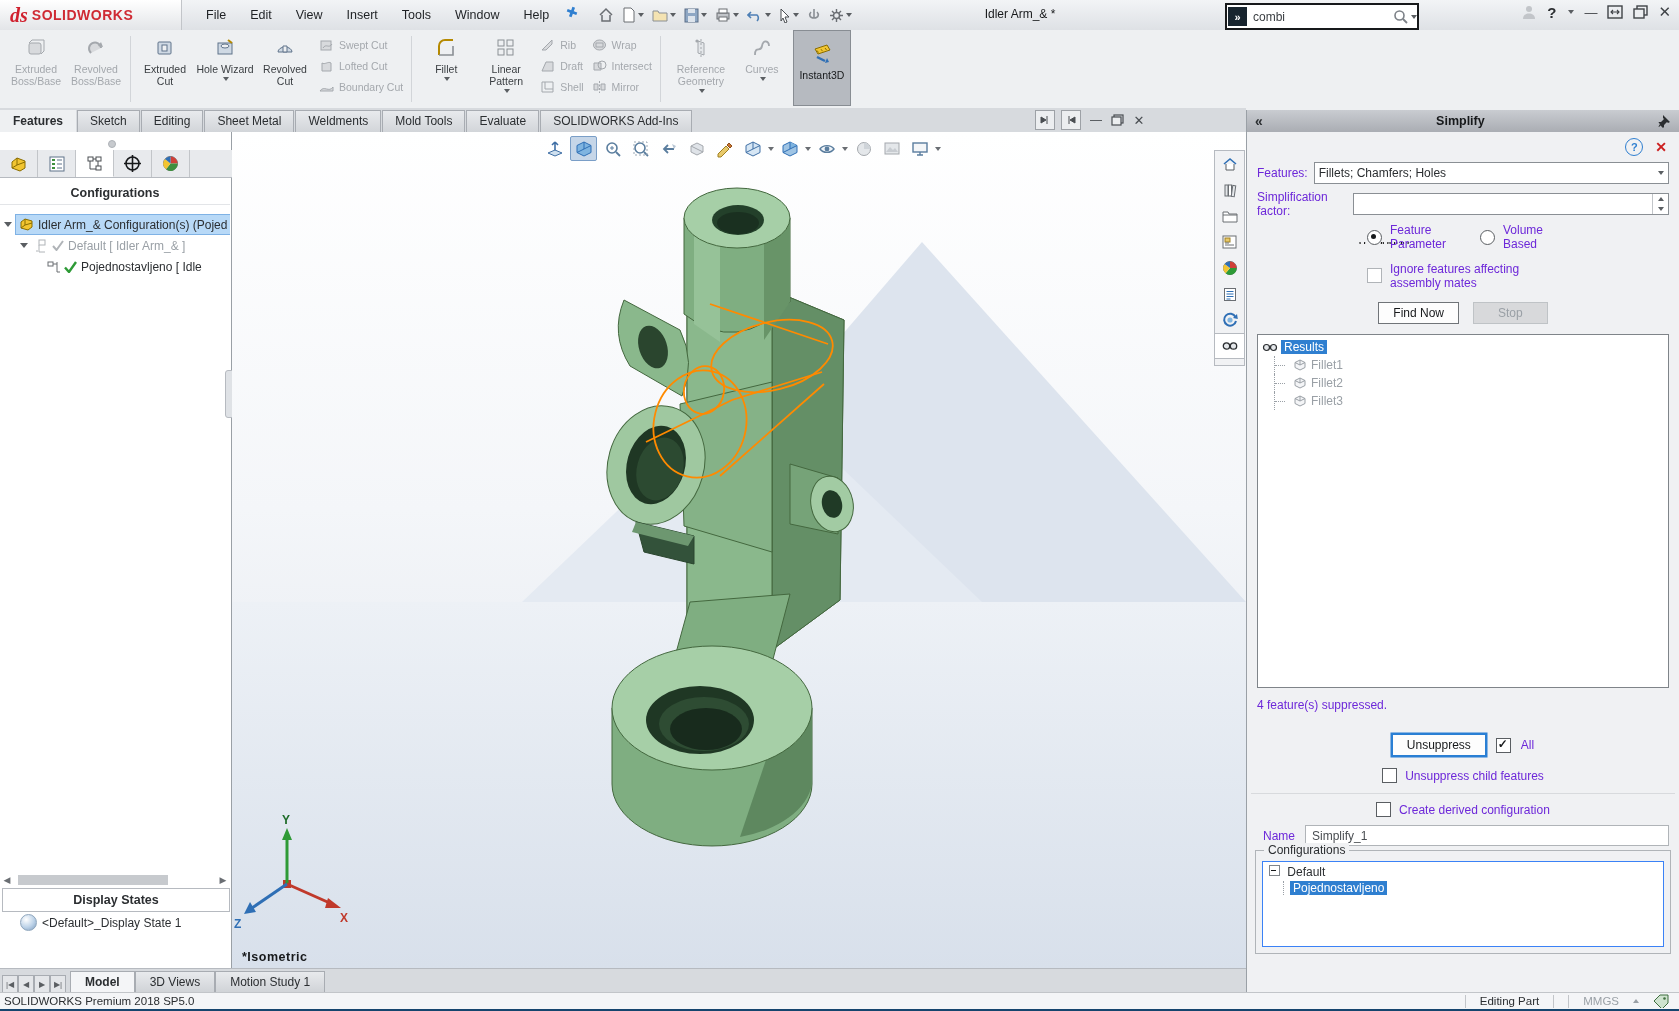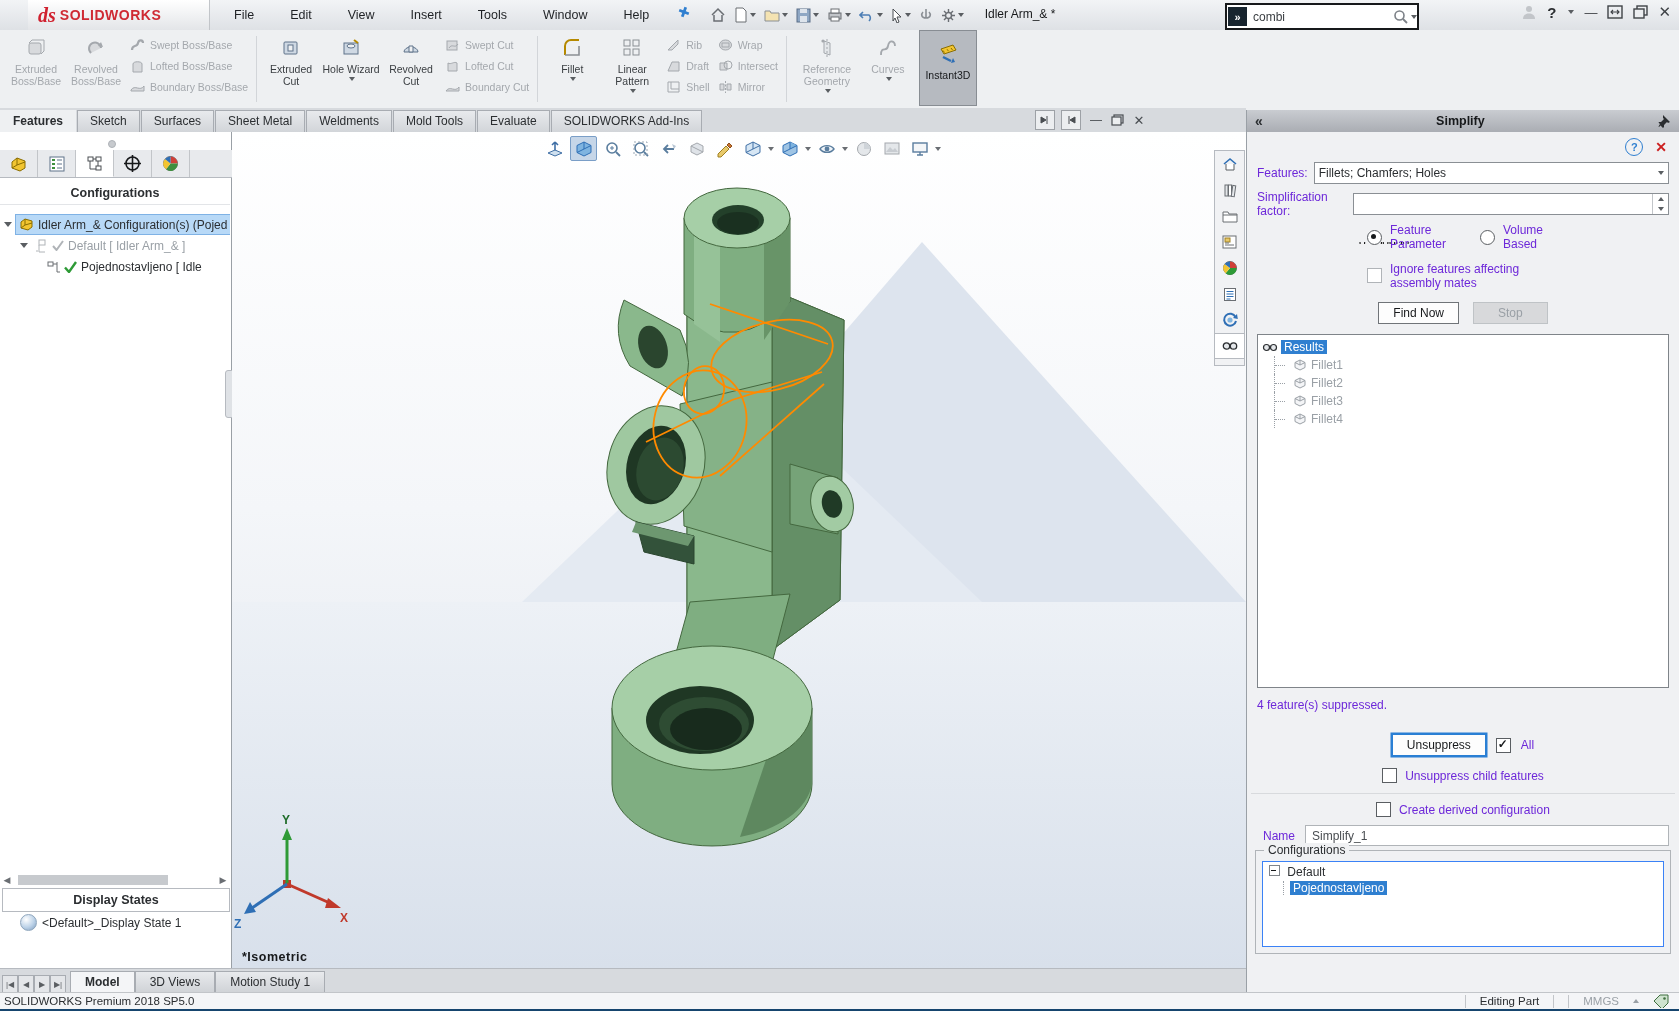--- a/index.html
+++ b/index.html
@@ -3,24 +3,24 @@
 <meta charset="utf-8">
 <style>
   html,body{margin:0;padding:0;background:#eef0f2;font-family:"Liberation Sans",sans-serif;
     -webkit-font-smoothing:antialiased;}
   .stage{position:relative;width:1679px;height:1011px;overflow:hidden;background:#eef0f2;
     font-size:12px;color:#2b2e31;}
   
   .titlebar{position:absolute;top:0;left:0;width:1679px;height:30px;
     background:linear-gradient(#f2f4f6,#dee1e5);border-bottom:1px solid #c7cace;display:flex;align-items:center;}
   .logo{width:182px;height:30px;background:linear-gradient(#ffffff,#e3e5e8);border-right:1px solid #c2c5c9;
-    display:flex;align-items:center;padding-left:10px;box-sizing:border-box;margin-left:28px;}
+    display:flex;align-items:center;padding-left:10px;box-sizing:border-box;}
   .logo .ds{font-style:italic;font-weight:bold;font-size:20px;color:#d0202e;font-family:"Liberation Serif",serif;margin-right:4px;}
   .logo .word{font-weight:bold;font-size:14px;color:#cf2a33;letter-spacing:.5px;}
-  .menus{display:flex;gap:16px;margin-left:14px;}
+  .menus{display:flex;gap:4px;margin-left:14px;}
   .menu-item{padding:4px 10px;font-size:12.5px;color:#1e2124;cursor:default;}
   .pin-icon{color:#2f7fd0;font-size:14px;margin-left:2px;transform:rotate(20deg);}
   .qat{display:flex;align-items:center;gap:2px;margin-left:18px;}
   .qat .qbtn{display:flex;align-items:center;padding:2px 3px;border-radius:2px;}
   .caret{width:0;height:0;border-left:3.5px solid transparent;border-right:3.5px solid transparent;
     border-top:4px solid #5a5e62;margin-left:2px;}
   .doc-title{position:absolute;left:940px;top:7px;width:160px;text-align:center;font-size:12px;color:#17191b;}
   .searchbox{position:absolute;left:1225px;top:3px;width:190px;height:23px;background:#fff;
     border:2px solid #17191b;display:flex;align-items:center;}
   .search-logo{width:19px;height:19px;background:#17242e;margin:0 4px 0 1px;display:flex;align-items:center;justify-content:center;}
@@ -257,40 +257,20 @@
     </div>
     <div class="rbtn dis">
       <div class="ric">
           <svg width="22" height="22" viewBox="0 0 22 22">
             <path d="M6 16a6 6 0 1 1 10-5" fill="#d8dadd" stroke="#a4a8ad" stroke-width="2"></path>
             <path d="M16 5l2 5-5-1" fill="#a4a8ad"></path>
           </svg>
         </div>
       <span>Revolved Boss/Base</span>
     </div>
-    <div class="rstack">
-      <div class="srow">
-          <svg width="15" height="14" viewBox="0 0 15 14">
-            <path d="M2 12c0-6 5-2 6-7 1-4 5-3 5 0" fill="none" stroke="#a4a8ad" stroke-width="2.2"></path>
-          </svg>
-          <span>Swept Boss/Base</span>
-        </div>
-      <div class="srow">
-          <svg width="15" height="14" viewBox="0 0 15 14">
-            <path d="M3 13V5c0-3 9-3 9 0v8z" fill="#d8dadd" stroke="#a4a8ad"></path>
-          </svg>
-          <span>Lofted Boss/Base</span>
-        </div>
-      <div class="srow">
-          <svg width="15" height="14" viewBox="0 0 15 14">
-            <path d="M1 10c4-6 9 2 13-4v5H1z" fill="#d8dadd" stroke="#a4a8ad"></path>
-          </svg>
-          <span>Boundary Boss/Base</span>
-        </div>
-    </div>
     <div class="rsep"></div>
     <div class="rbtn">
       <div class="ric">
           <svg width="22" height="22" viewBox="0 0 22 22">
             <rect x="4" y="5" width="13" height="12" rx="1" fill="#cfd9e4" stroke="#5f738a"></rect>
             <rect x="8" y="8" width="5" height="6" fill="#eef0f2" stroke="#5f738a"></rect>
           </svg>
         </div>
       <span>Extruded Cut</span>
     </div>
@@ -432,21 +412,21 @@
             <path d="M16 22l4-1-2-4z" fill="#2f6fb5"></path>
           </svg>
         </div>
       <span>Instant3D</span>
     </div>
   </div>
 
   <div class="tabbar">
     <div class="ctab active">Features</div>
     <div class="ctab">Sketch</div>
-    <div class="ctab">Surfaces</div>
+    <div class="ctab">Editing</div>
     <div class="ctab">Sheet Metal</div>
     <div class="ctab">Weldments</div>
     <div class="ctab">Mold Tools</div>
     <div class="ctab">Evaluate</div>
     <div class="ctab">SOLIDWORKS Add-Ins</div>
     <div class="docwin-controls">
       <div class="dwbtn">
           <svg width="10" height="10" viewBox="0 0 10 10">
             <path d="M7 1v8M6 5L1 2v6z" fill="#4a4e52" stroke="#4a4e52"></path>
           </svg>
@@ -845,28 +825,20 @@
         <span class="gray">Fillet2</span>
       </div>
       <div class="res-row">
         <span class="res-indent"></span>
         <svg width="14" height="13" viewBox="0 0 14 13" style="margin:0 4px;">
             <path d="M7 1l5 2.5v5L7 11 2 8.5v-5z" fill="#f4f5f7" stroke="#9aa0a6"></path>
             <path d="M7 1v5l5-2.5M7 6L2 3.5" fill="none" stroke="#9aa0a6"></path>
           </svg>
         <span class="gray">Fillet3</span>
       </div>
-      <div class="res-row">
-        <span class="res-indent"></span>
-        <svg width="14" height="13" viewBox="0 0 14 13" style="margin:0 4px;">
-            <path d="M7 1l5 2.5v5L7 11 2 8.5v-5z" fill="#f4f5f7" stroke="#9aa0a6"></path>
-            <path d="M7 1v5l5-2.5M7 6L2 3.5" fill="none" stroke="#9aa0a6"></path>
-          </svg>
-        <span class="gray">Fillet4</span>
-      </div>
     </div>
     <div class="tp-row" style="margin-top:10px;">
       <span class="tp-label">4 feature(s) suppressed.</span>
     </div>
     <div class="tp-row" style="justify-content:center;gap:10px;margin-top:22px;">
       <button class="btn focus">Unsuppress</button>
       <span class="cb checked"></span>
       <span class="tp-label">All</span>
     </div>
     <div class="tp-row" style="justify-content:center;gap:8px;margin-top:12px;">

